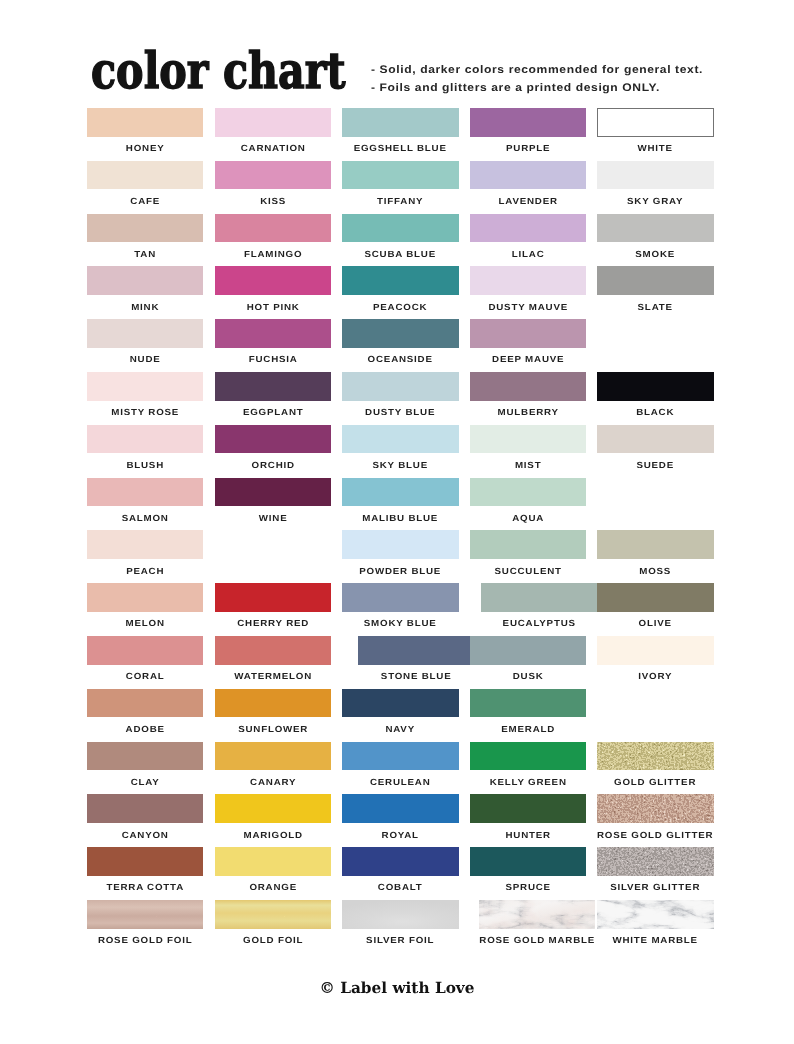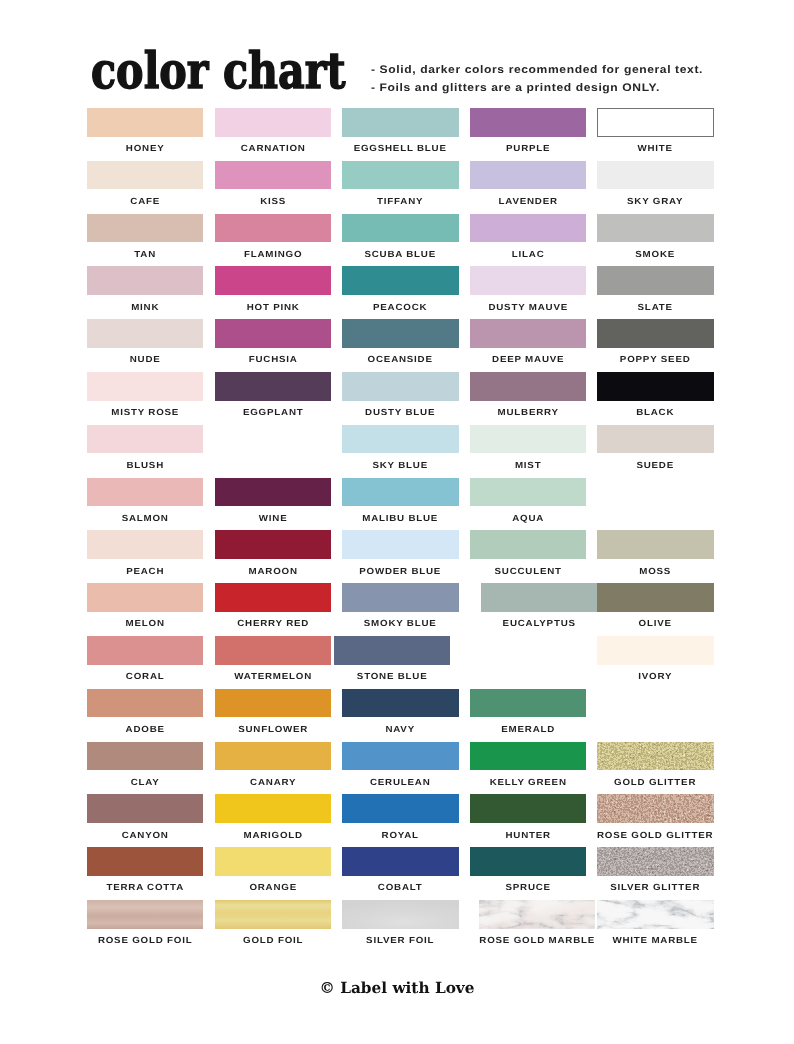--- a/index.html
+++ b/index.html
@@ -257,24 +257,20 @@
         <div class="lbl">FUCHSIA</div>
       </div>
       <div class="cell" style="left:255.2px">
         <div class="sw" style="background:#517A86;"></div>
         <div class="lbl">OCEANSIDE</div>
       </div>
       <div class="cell" style="left:382.8px">
         <div class="sw" style="background:#BB95AE;"></div>
         <div class="lbl">DEEP MAUVE</div>
       </div>
-      <div class="cell" style="left:510.4px">
-        <div class="sw" style="background:#62635E;"></div>
-        <div class="lbl">POPPY SEED</div>
-      </div>
     </div>
     <div class="row">
       <div class="cell" style="left:0.0px">
         <div class="sw" style="background:#F8E2E1;"></div>
         <div class="lbl">MISTY ROSE</div>
       </div>
       <div class="cell" style="left:127.6px">
         <div class="sw" style="background:#553D59;"></div>
         <div class="lbl">EGGPLANT</div>
       </div>
@@ -289,20 +285,24 @@
       <div class="cell" style="left:510.4px">
         <div class="sw" style="background:#0B0B10;"></div>
         <div class="lbl">BLACK</div>
       </div>
     </div>
     <div class="row">
       <div class="cell" style="left:0.0px">
         <div class="sw" style="background:#F4D7DA;"></div>
         <div class="lbl">BLUSH</div>
       </div>
+      <div class="cell" style="left:127.6px">
+        <div class="sw" style="background:#89366D;"></div>
+        <div class="lbl">ORCHID</div>
+      </div>
       <div class="cell" style="left:255.2px">
         <div class="sw" style="background:#C3E0E9;"></div>
         <div class="lbl">SKY BLUE</div>
       </div>
       <div class="cell" style="left:382.8px">
         <div class="sw" style="background:#E2EDE5;"></div>
         <div class="lbl">MIST</div>
       </div>
       <div class="cell" style="left:510.4px">
         <div class="sw" style="background:#DCD3CC;"></div>
@@ -324,24 +324,20 @@
       </div>
       <div class="cell" style="left:382.8px">
         <div class="sw" style="background:#BFDACB;"></div>
         <div class="lbl">AQUA</div>
       </div>
     </div>
     <div class="row">
       <div class="cell" style="left:0.0px">
         <div class="sw" style="background:#F3DED6;"></div>
         <div class="lbl">PEACH</div>
-      </div>
-      <div class="cell" style="left:127.6px">
-        <div class="sw" style="background:#901A34;"></div>
-        <div class="lbl">MAROON</div>
       </div>
       <div class="cell" style="left:255.2px">
         <div class="sw" style="background:#D4E7F6;"></div>
         <div class="lbl">POWDER BLUE</div>
       </div>
       <div class="cell" style="left:382.8px">
         <div class="sw" style="background:#B2CCBC;"></div>
         <div class="lbl">SUCCULENT</div>
       </div>
       <div class="cell" style="left:510.4px">
@@ -373,23 +369,27 @@
     </div>
     <div class="row">
       <div class="cell" style="left:0.0px">
         <div class="sw" style="background:#DC9191;"></div>
         <div class="lbl">CORAL</div>
       </div>
       <div class="cell" style="left:127.6px">
         <div class="sw" style="background:#D2716C;"></div>
         <div class="lbl">WATERMELON</div>
       </div>
-      <div class="cell" style="left:247px">
+      <div class="cell" style="left:271px">
         <div class="sw" style="background:#5A6885;"></div>
         <div class="lbl">STONE BLUE</div>
+      </div>
+      <div class="cell" style="left:382.8px">
+        <div class="sw" style="background:#92A5A9;"></div>
+        <div class="lbl">DUSK</div>
       </div>
       <div class="cell" style="left:510.4px">
         <div class="sw" style="background:#FDF3E7;"></div>
         <div class="lbl">IVORY</div>
       </div>
     </div>
     <div class="row">
       <div class="cell" style="left:0.0px">
         <div class="sw" style="background:#CF947A;"></div>
         <div class="lbl">ADOBE</div>

